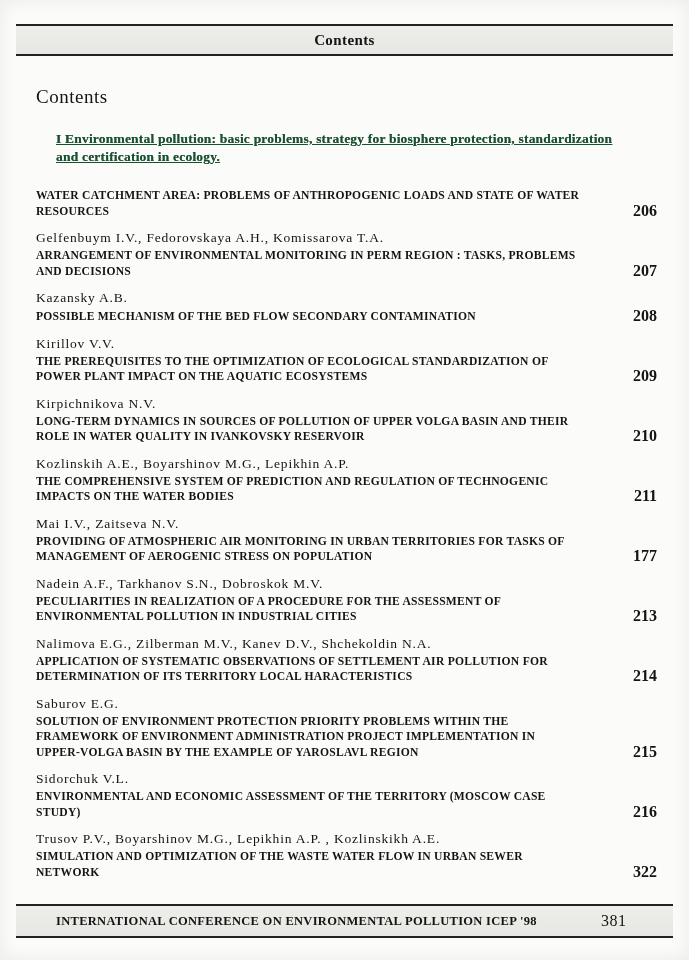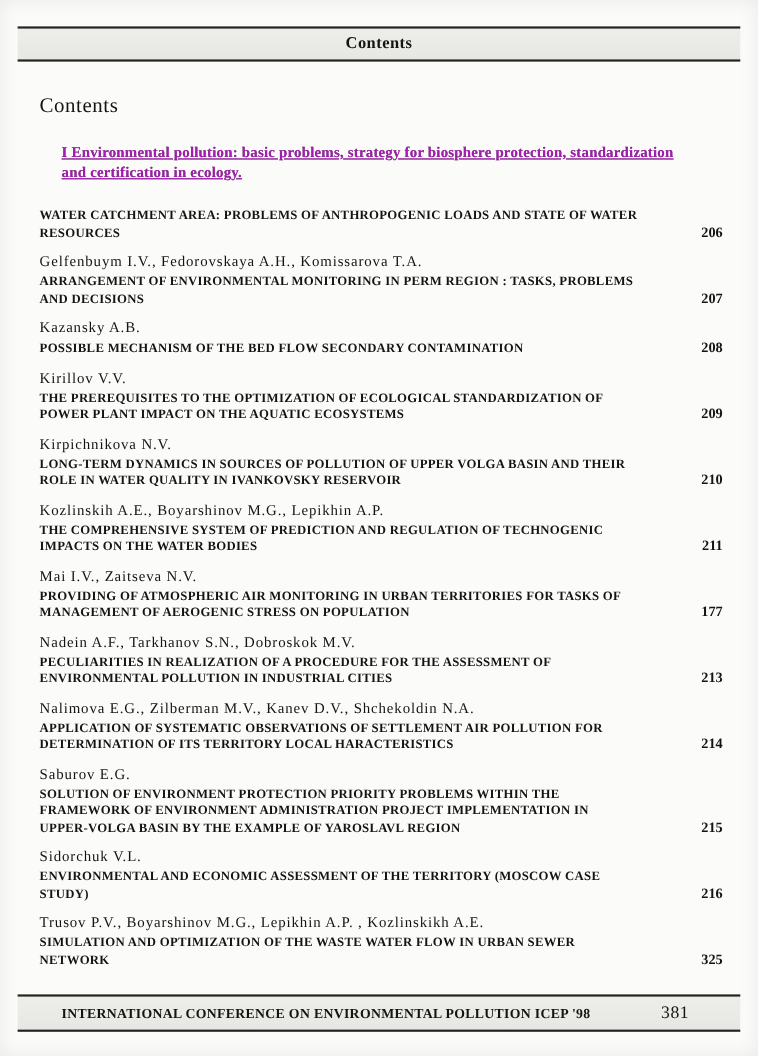--- a/index.html
+++ b/index.html
@@ -56,21 +56,21 @@
   }
   .section-title {
     margin-left: 20px;
     margin-right: 30px;
     margin-bottom: 22px;
     font-weight: bold;
     font-size: 13.5px;
     line-height: 18px;
     letter-spacing: 0.2px;
     text-decoration: underline;
-    color: #a21caf;
+    color: #14532d;
     text-shadow: 0 0 0.6px rgba(0,0,0,0.55);
   }
 
   .entry {
     margin-bottom: 10px;
   }
   .authors {
     font-size: 13.5px;
     letter-spacing: 0.8px;
     line-height: 18px;
@@ -84,21 +84,21 @@
     width: 545px;
     font-weight: bold;
     font-size: 11.6px;
     line-height: 15.5px;
     letter-spacing: 0.25px;
   }
   .pageno {
     flex: 1;
     text-align: right;
     font-weight: bold;
-    font-size: 13px;
+    font-size: 16px;
     line-height: 15.5px;
     padding-bottom: 1px;
   }
 
   
   .page-footer {
     position: absolute;
     left: 16px;
     right: 16px;
     bottom: 22px;
@@ -222,21 +222,21 @@
     <div class="title-row">
       <div class="title">ENVIRONMENTAL AND ECONOMIC ASSESSMENT OF THE TERRITORY (MOSCOW CASE STUDY)</div>
       <div class="pageno">216</div>
     </div>
   </div>
 
   <div class="entry">
     <div class="authors">Trusov P.V., Boyarshinov M.G., Lepikhin A.P. , Kozlinskikh A.E.</div>
     <div class="title-row">
       <div class="title">SIMULATION AND OPTIMIZATION OF THE WASTE WATER FLOW IN URBAN SEWER NETWORK</div>
-      <div class="pageno">325</div>
+      <div class="pageno">322</div>
     </div>
   </div>
 </div>
 </div>
 
 <div class="page-footer">
   <div class="footer-text">INTERNATIONAL CONFERENCE ON ENVIRONMENTAL POLLUTION ICEP '98</div>
   <div class="footer-pageno">381</div>
 </div>
 

